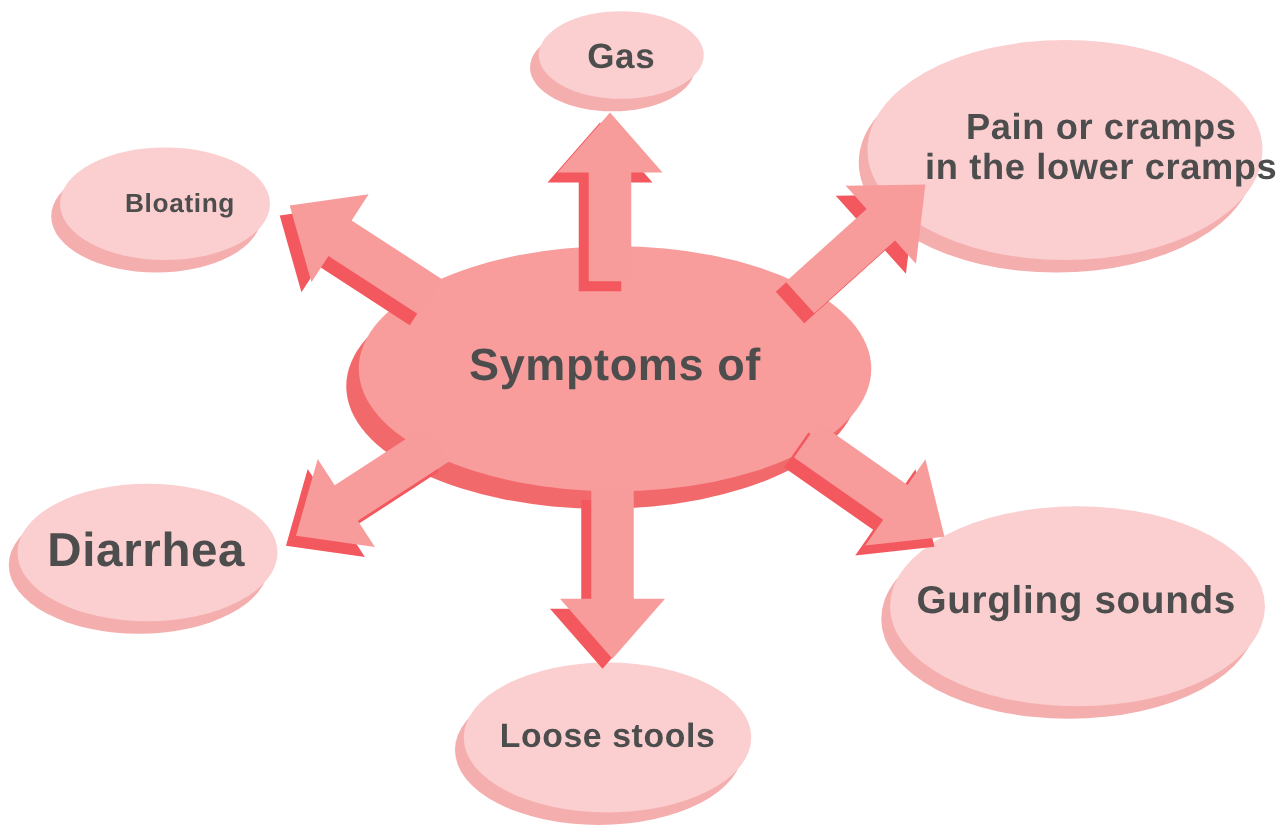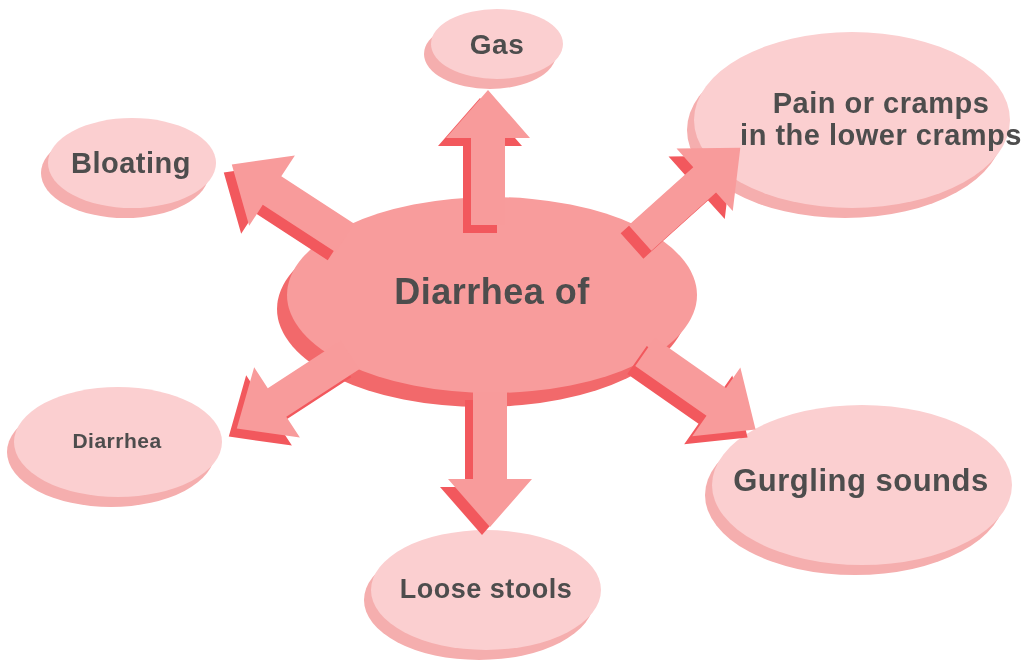--- a/index.html
+++ b/index.html
@@ -27,22 +27,22 @@
     font-weight: bold;
     text-align: center;
     white-space: nowrap;
     letter-spacing: 0.5px;
     line-height: 1.12;
   }
   .label span { display: block; }
   .center-label   { left: 492px; top: 292px; font-size: 36px; line-height: 1.38; }
   .gas-label      { left: 497px; top: 45px;  font-size: 28px; }
   .pain-label     { left: 853px; top: 119px; font-size: 29px; margin-left: 28px; }
-  .bloating-label { left: 131px; top: 163px; font-size: 29px; }
-  .diarrhea-label { left: 117px; top: 441px; font-size: 21px; }
+  .bloating-label { left: 144px; top: 163px; font-size: 21px; }
+  .diarrhea-label { left: 117px; top: 441px; font-size: 38px; }
   .loose-label    { left: 486px; top: 589px; font-size: 27px; }
   .gurgling-label { left: 861px; top: 481px; font-size: 31px; text-align: right; }
 </style>
 </head>
 <body>
 
 <div class="stage">
 
   <svg width="1024" height="660" viewBox="0 0 1024 660">
     <defs>
@@ -109,21 +109,21 @@
       <use href="#arrow" transform="translate(490,392) rotate(180)" fill="#f89b9b"></use>
     </g>
 
     <g>
       <use href="#arrow" transform="translate(-8,8) translate(645,352) rotate(125)" fill="#f2585d"></use>
       <use href="#arrow" transform="translate(645,352) rotate(125)" fill="#f89b9b"></use>
     </g>
   </svg>
 
   <div class="label center-label">
-    <span>Diarrhea of</span>
+    <span>Symptoms of</span>
   </div>
 
   <div class="label gas-label">Gas</div>
 
   <div class="label pain-label">
     <span>Pain or cramps</span>
     <span>in the lower cramps</span>
   </div>
 
   <div class="label bloating-label">Bloating</div>

